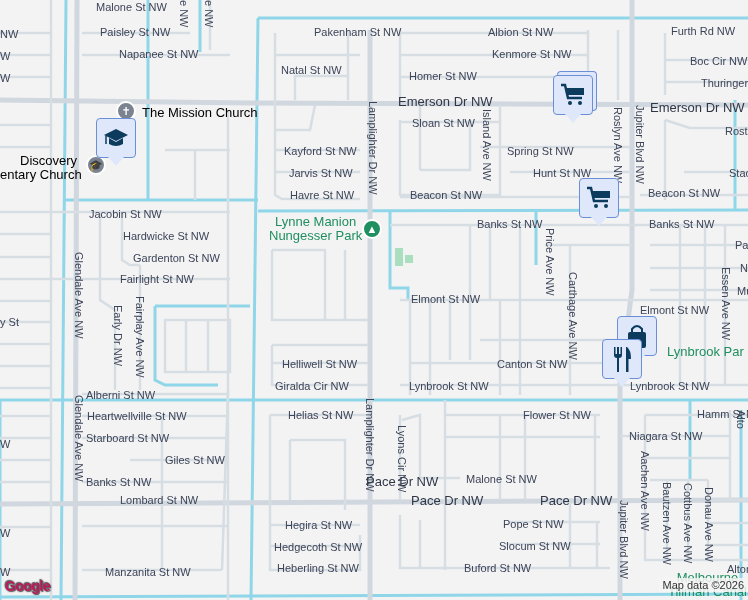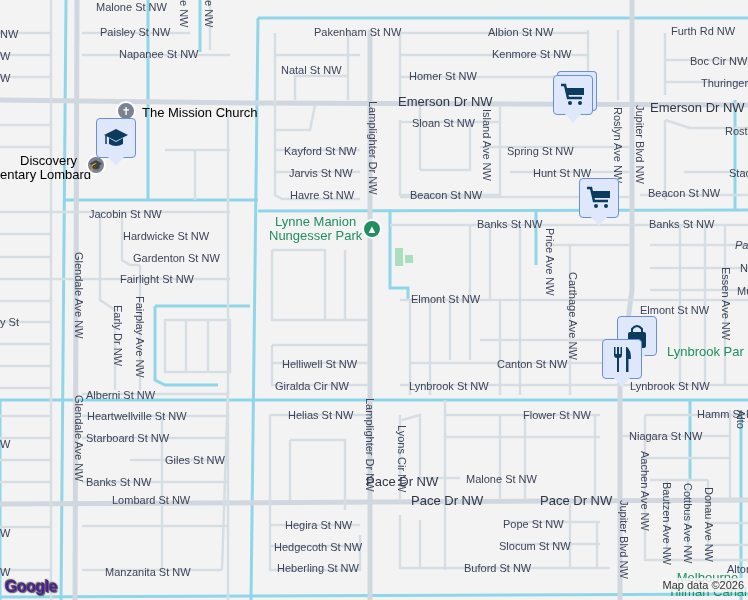--- a/index.html
+++ b/index.html
@@ -8,21 +8,21 @@
   #roads { position:absolute; left:0; top:0; }
   .lbl { position:absolute; white-space:nowrap; font-size:11px; color:#3c4457; line-height:12px; background:transparent; }
   .lbl.major { font-size:13px; color:#2f3747; }
   .lbl.vert { transform-origin:0 0; transform:rotate(90deg); }
   .lbl.park { color:#1f8f5f; font-size:13px; line-height:14px; }
   .lbl.poi { font-size:13px; color:#000000; line-height:14px; }
   .pin { position:absolute; width:40px; height:40px; background:#dfe8fb; border:1px solid #6b8fd6; border-radius:4px; box-sizing:border-box; display:flex; align-items:center; justify-content:center; color:#0d3b5e; }
   .pin::after { content:""; position:absolute; left:50%; bottom:-9px; margin-left:-8px; border-left:8px solid transparent; border-right:8px solid transparent; border-top:9px solid #dfe8fb; }
   .pin.stack { box-shadow:4px -4px 0 -1px #dfe8fb, 4px -4px 0 0 #6b8fd6; }
   .round { position:absolute; width:20px; height:20px; border-radius:50%; border:2px solid #fff; box-sizing:border-box; display:flex; align-items:center; justify-content:center; color:#fff; font-size:11px; }
-  .google { position:absolute; left:5px; top:578px; font-size:16px; font-weight:bold; color:#4c1d95; text-shadow:0 0 2px #666, 1px 1px 1px #555, -1px -1px 1px #555; letter-spacing:-0.5px; }
+  .google { position:absolute; left:5px; top:578px; font-size:14px; font-weight:bold; color:#be185d; text-shadow:0 0 2px #666, 1px 1px 1px #555, -1px -1px 1px #555; letter-spacing:-0.5px; }
   .attribution { position:absolute; right:0; bottom:8px; background:rgba(245,245,245,0.85); font-size:11px; color:#333; padding:1px 4px; }
 </style>
 </head>
 <body>
 
 <div id="map">
   <svg id="roads" width="748" height="600">
 
     <g stroke="#8fd6e8" stroke-width="3" fill="none">
       <line x1="0" y1="597" x2="748" y2="594"></line>
@@ -221,34 +221,34 @@
       <div class="lbl " style="left: 648px; top: 187px;">Beacon St NW</div>
       <div class="lbl " style="left: 729px; top: 167px;">Stac</div>
       <div class="lbl " style="left: 477px; top: 218px;">Banks St NW</div>
       <div class="lbl " style="left: 649px; top: 218px;">Banks St NW</div>
       <div class="lbl " style="left: 89px; top: 208px;">Jacobin St NW</div>
       <div class="lbl " style="left: 123px; top: 230px;">Hardwicke St NW</div>
       <div class="lbl " style="left: 133px; top: 252px;">Gardenton St NW</div>
       <div class="lbl " style="left: 88px; top: 273px; margin-left: 32px;">Fairlight St NW</div>
       <div class="lbl " style="left: 411px; top: 293px;">Elmont St NW</div>
       <div class="lbl " style="left: 640px; top: 304px;">Elmont St NW</div>
-      <div class="lbl " style="left: 735px; top: 239px; font-style: italic;">Pa</div>
+      <div class="lbl " style="left: 735px; top: 239px;">Pa</div>
       <div class="lbl " style="left: 740px; top: 262px;">N</div>
       <div class="lbl " style="left: 737px; top: 285px;">Mu</div>
       <div class="lbl " style="left: 282px; top: 358px;">Helliwell St NW</div>
       <div class="lbl " style="left: 497px; top: 358px;">Canton St NW</div>
       <div class="lbl " style="left: 275px; top: 380px;">Giralda Cir NW</div>
       <div class="lbl " style="left: 409px; top: 380px;">Lynbrook St NW</div>
       <div class="lbl " style="left: 630px; top: 380px;">Lynbrook St NW</div>
       <div class="lbl " style="left: 86px; top: 389px;">Alberni St NW</div>
       <div class="lbl " style="left: 87px; top: 410px;">Heartwellville St NW</div>
       <div class="lbl " style="left: 86px; top: 432px;">Starboard St NW</div>
       <div class="lbl " style="left: 165px; top: 454px;">Giles St NW</div>
       <div class="lbl " style="left: 86px; top: 476px;">Banks St NW</div>
-      <div class="lbl " style="left: 112px; top: 494px;">Lombard St NW</div>
+      <div class="lbl " style="left: 120px; top: 494px;">Lombard St NW</div>
       <div class="lbl " style="left: 105px; top: 566px;">Manzanita St NW</div>
       <div class="lbl " style="left: 288px; top: 409px;">Helias St NW</div>
       <div class="lbl " style="left: 487px; top: 409px; padding-left: 36px;">Flower St NW</div>
       <div class="lbl " style="left: 697px; top: 408px;">Hamm St NW</div>
       <div class="lbl " style="left: 629px; top: 430px;">Niagara St NW</div>
       <div class="lbl " style="left: 466px; top: 473px;">Malone St NW</div>
       <div class="lbl " style="left: 503px; top: 518px;">Pope St NW</div>
       <div class="lbl " style="left: 499px; top: 540px;">Slocum St NW</div>
       <div class="lbl " style="left: 464px; top: 562px;">Buford St NW</div>
       <div class="lbl " style="left: 727px; top: 563px;">Alton</div>
@@ -284,21 +284,21 @@
       <div class="lbl vert" style="left: 715px; top: 487px;">Donau Ave NW</div>
       <div class="lbl vert" style="left: 747px; top: 410px;">Alto</div>
     </div>
   <div id="vfrag-labels">
       <div class="lbl vert" style="left: 215px; top: 0px;">e NW</div>
       <div class="lbl vert" style="left: 190px; top: 0px;">e NW</div>
     </div>
   <div id="place-labels">
       <div class="lbl poi" style="left: 142px; top: 106px;">The Mission Church</div>
       <div class="lbl poi" style="left: 20px; top: 154px;">Discovery</div>
-      <div class="lbl poi" style="left: 0px; top: 168px;">entary Lombard</div>
+      <div class="lbl poi" style="left: 0px; top: 168px;">entary Church</div>
     </div>
   <div id="park-labels">
       <div class="lbl park" style="left: 269px; top: 215px; text-align: center;">
         <div>Lynne Manion</div>
         <div>Nungesser Park</div>
       </div>
       <div class="lbl park" style="left: 667px; top: 345px; text-align: center;">
         <div>Lynbrook Par</div>
       </div>
       <div class="lbl park" style="left: 668px; top: 571px; text-align: center;">

